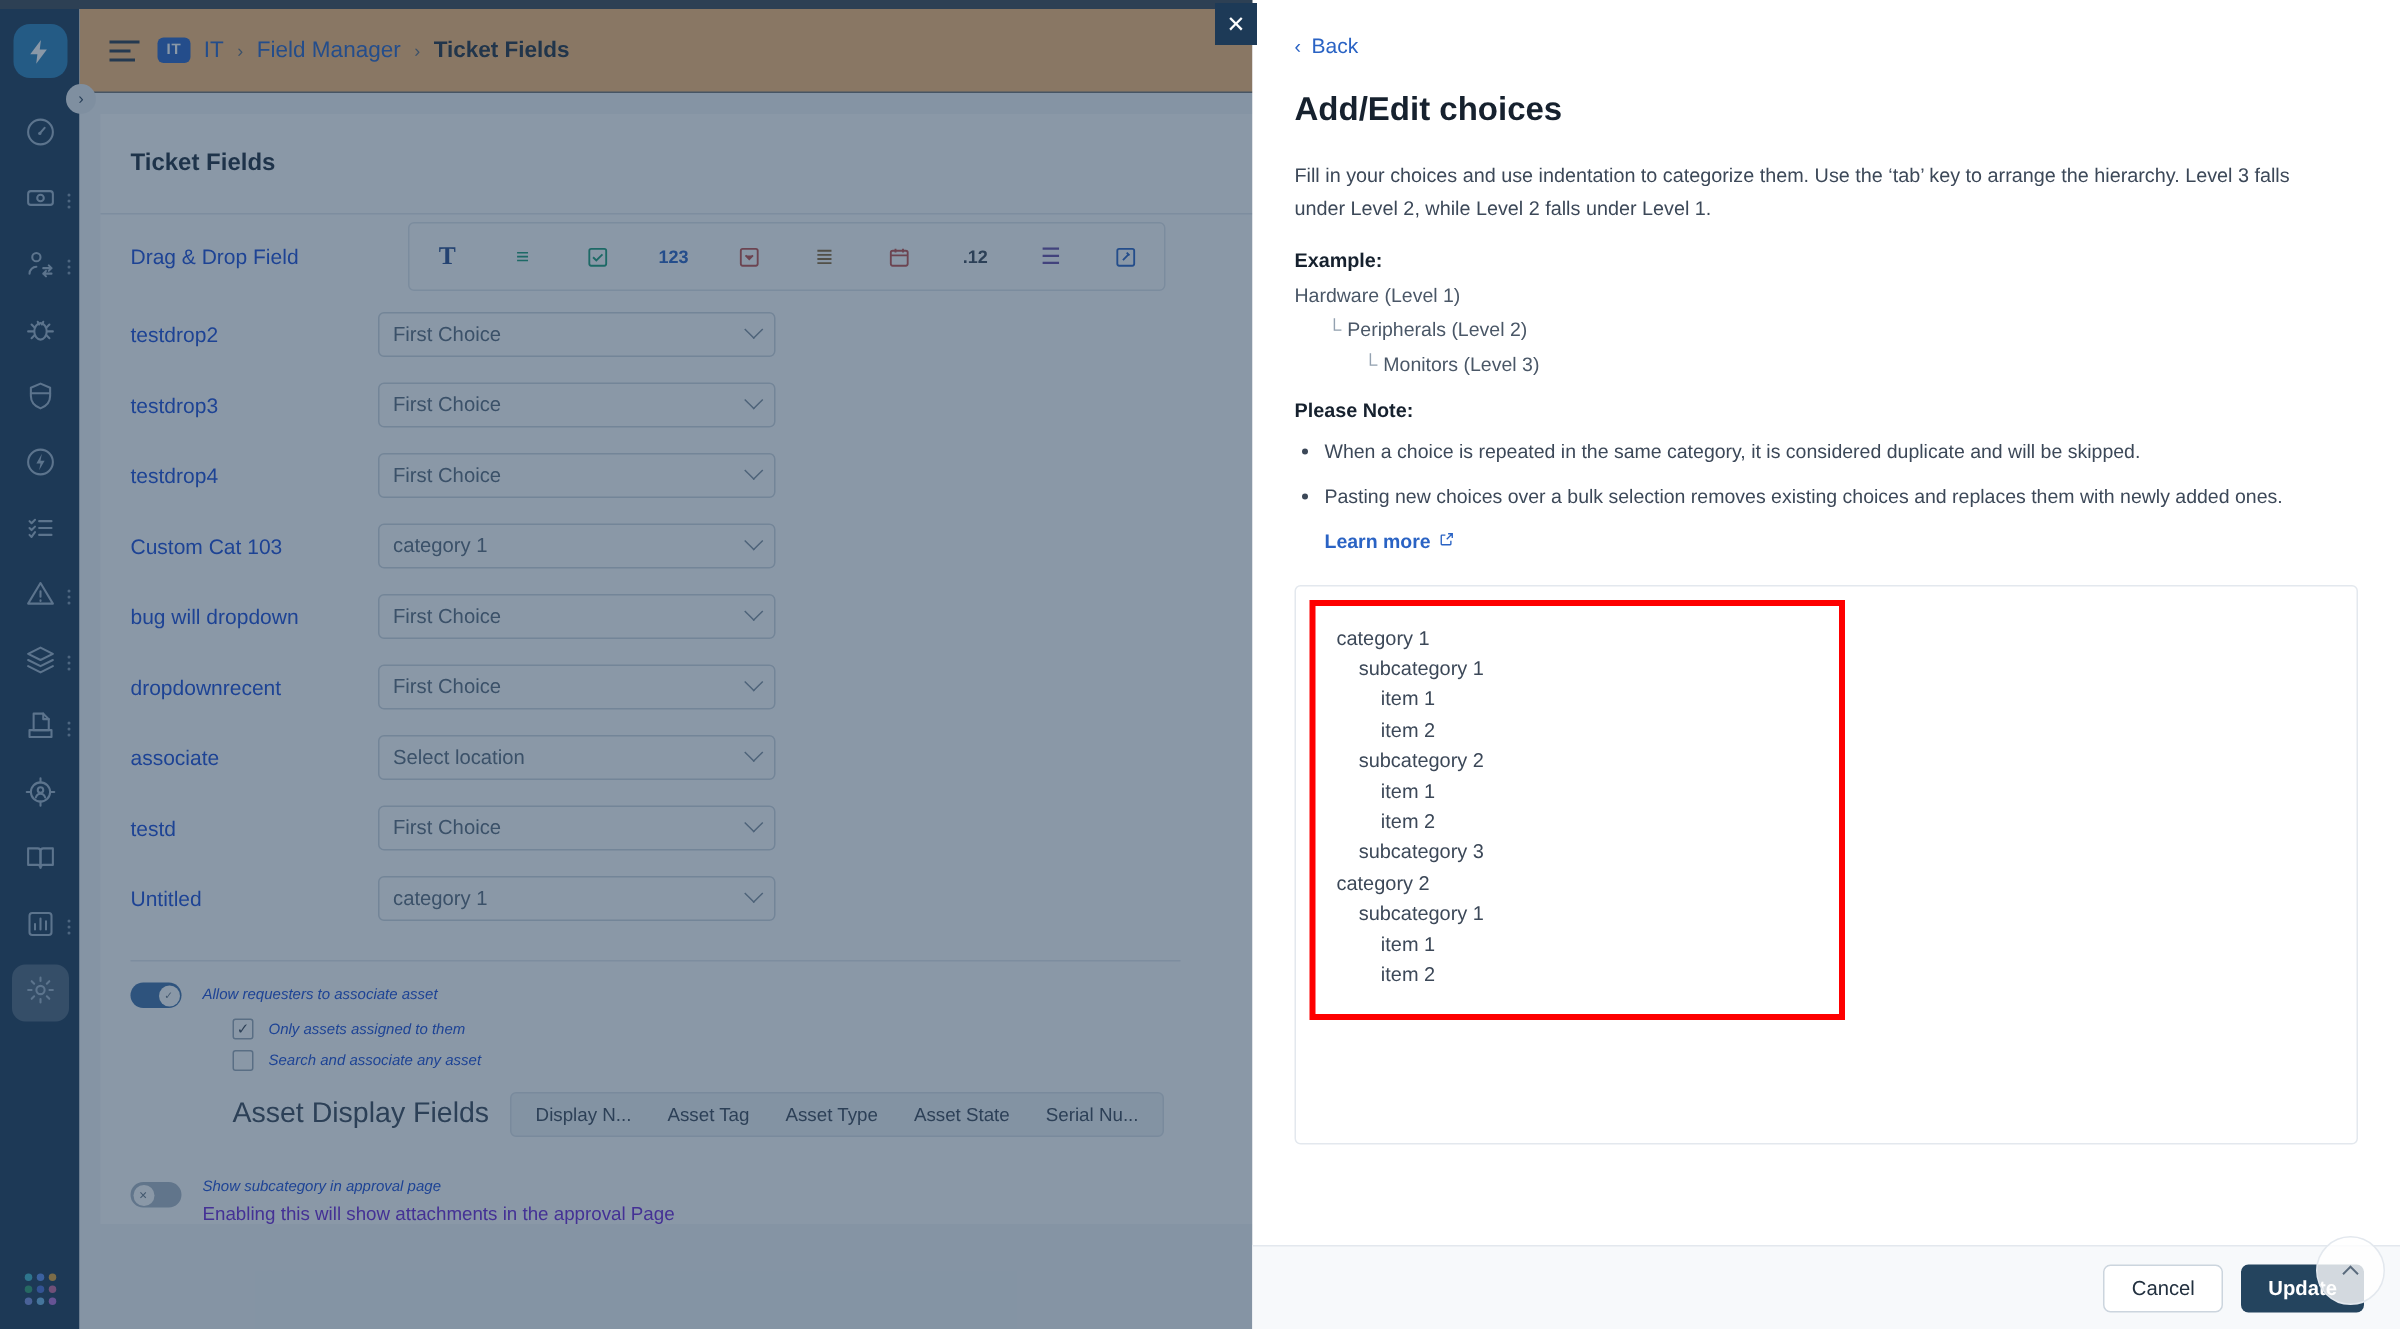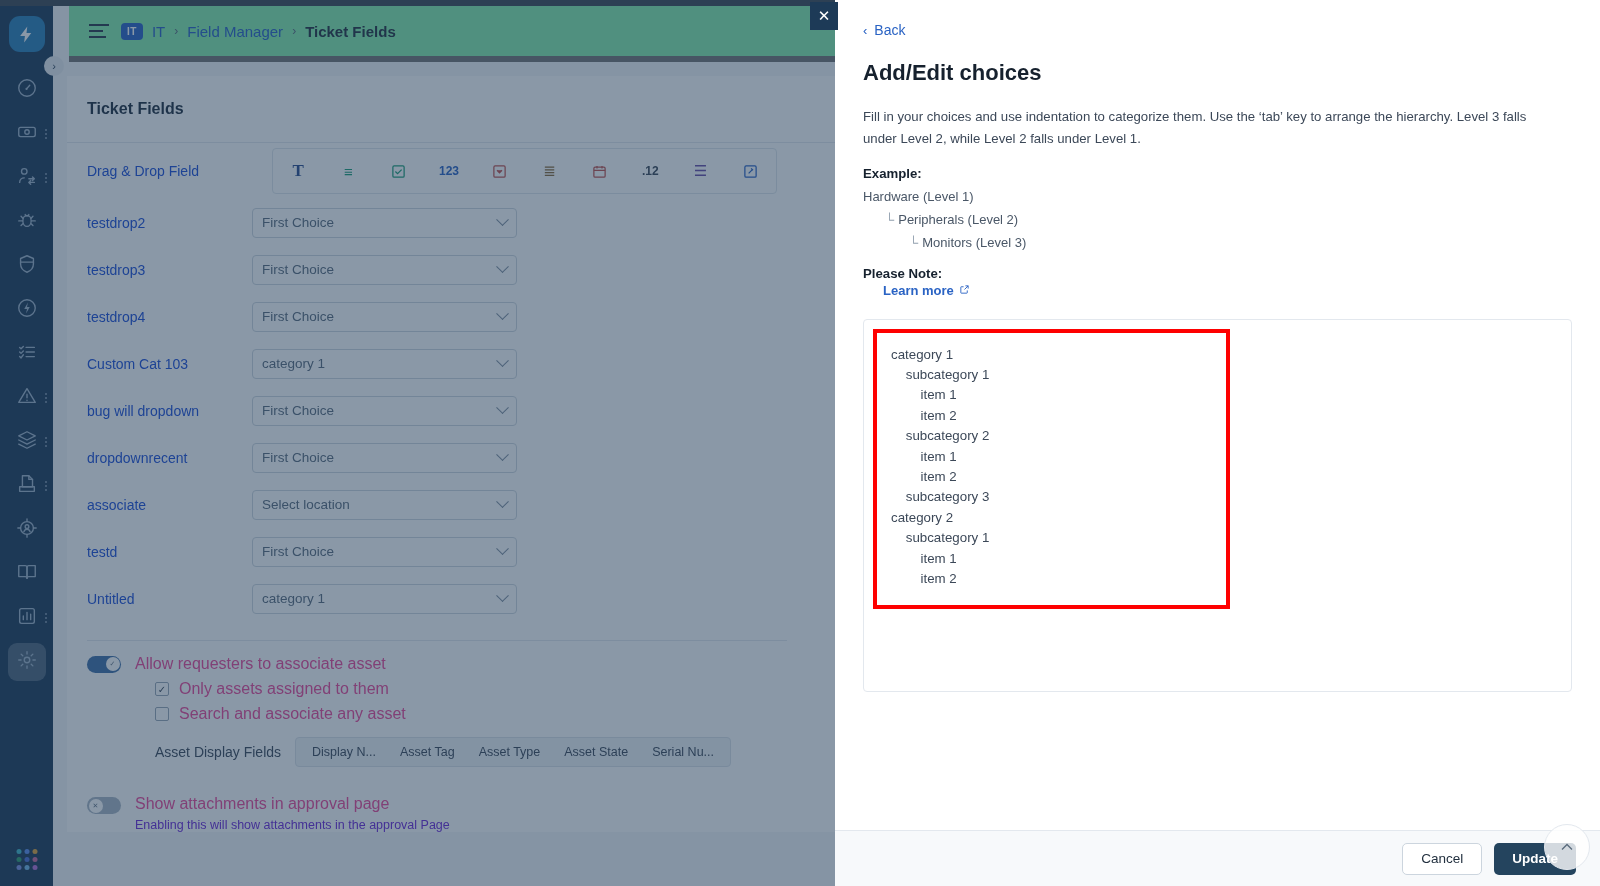--- a/index.html
+++ b/index.html
@@ -46,21 +46,21 @@
     font-size:11px; z-index:10;
   }
 
   
   .appbg {
     position:absolute; top:6px; left:53px; width:782px; height:880px;
     background:#f4f6f8; overflow:hidden;
   }
   .app-topbar {
     height:56px; display:flex; align-items:center; gap:12px; padding:0 20px;
-    background:#86efac; border-bottom:6px solid #737373;margin-left:16px;
+    background:#fdba74; border-bottom:1px solid #737373;
   }
   .hamburger { display:flex; flex-direction:column; gap:4px; width:20px; }
   .hamburger i { height:2px; background:#2b3a4a; display:block; }
   .hamburger i:nth-child(1){ width:20px; }
   .hamburger i:nth-child(2){ width:14px; }
   .hamburger i:nth-child(3){ width:17px; }
   .bc { display:flex; align-items:center; gap:9px; font-size:15px; }
   .bc-badge { background:#2a63c4; color:#fff; font-size:10px; font-weight:bold;
     padding:3px 6px; border-radius:4px; letter-spacing:.5px; }
   .bc a { color:#2a63c4; text-decoration:none; }
@@ -91,29 +91,29 @@
 
   .togglerow { display:flex; align-items:center; gap:14px; padding:14px 20px 0 20px; }
   .toggle { width:34px; height:17px; border-radius:9px; position:relative; flex:none; }
   .toggle.on { background:#3f6fa8; }
   .toggle.off { background:#aab7c4; }
   .toggle .knob { position:absolute; top:1.5px; width:14px; height:14px; border-radius:50%;
     background:#fff; display:flex; align-items:center; justify-content:center;
     font-size:7px; color:#6b7a8a; }
   .toggle.on .knob { right:1.5px; }
   .toggle.off .knob { left:1.5px; }
-  .trow-lbl { font-size:16px; color:#ec4899; }
+  .trow-lbl { font-size:10px; color:#1d4ed8;font-style:italic; }
   .sub-lbl { font-size:12.5px; color:#6d28d9; }
 
   .cbrow { display:flex; align-items:center; gap:10px; padding:7px 0 0 88px; }
   .cbox { width:14px; height:14px; border:1px solid #9aa8b6; border-radius:2px; background:#fff;
     display:flex; align-items:center; justify-content:center; font-size:10px; color:#3c4858; }
 
   .adf { display:flex; align-items:center; gap:14px; padding:14px 0 0 88px; }
-  .adf-lbl { font-size:14px; color:#3c4858; }
+  .adf-lbl { font-size:19px; color:#3c4858; }
   .adf-chips { display:flex; align-items:center; border:1px solid #dbe2e9; border-radius:4px;
     background:#f1f4f7; height:30px; padding:0 4px; }
   .chip { font-size:12.5px; color:#3c4858; padding:0 12px; }
 
   
   .dim {
     position:absolute; top:0; left:0; width:835px; height:886px;
     background:rgba(30,58,87,0.52); z-index:20;
   }
 
@@ -484,21 +484,21 @@
             <span class="chip">Asset State</span>
             <span class="chip">Serial Nu...</span>
           </div>
       </div>
 
       <div class="togglerow" style="padding-top:28px; align-items:flex-start">
         <div class="toggle off" style="margin-top:2px">
             <span class="knob">✕</span>
           </div>
         <div>
-          <div class="trow-lbl">Show attachments in approval page</div>
+          <div class="trow-lbl">Show subcategory in approval page</div>
           <div class="sub-lbl" style="margin-top:5px">Enabling this will show attachments in the approval Page</div>
         </div>
       </div>
     </div>
   </div>
 
   <div class="dim"></div>
 
   <div class="closebtn">✕</div>
 
@@ -514,20 +514,24 @@
       <div class="desc">Fill in your choices and use indentation to categorize them. Use the ‘tab’ key to arrange the hierarchy. Level 3 falls under Level 2, while Level 2 falls under Level 1.</div>
 
       <div class="bold-lbl">Example:</div>
       <div id="ex-lines">
           <div class="ex-line"><span>Hardware (Level 1)</span></div>
           <div class="ex-line ex-l2"><span class="elbow">└</span><span>Peripherals (Level 2)</span></div>
           <div class="ex-line ex-l3"><span class="elbow">└</span><span>Monitors (Level 3)</span></div>
         </div>
 
       <div class="bold-lbl">Please Note:</div>
+      <ul class="notes" id="notes">
+          <li>When a choice is repeated in the same category, it is considered duplicate and will be skipped.</li>
+          <li>Pasting new choices over a bulk selection removes existing choices and replaces them with newly added ones.</li>
+        </ul>
       <div style="margin-left:20px">
         <span class="learn">
           <span>Learn more</span>
           <span>
             <svg width="11" height="11" viewBox="0 0 24 24" fill="none" stroke="#2a63c4" stroke-width="2">
               <path d="M14 4h6v6M20 4l-8 8M18 14v5a1 1 0 01-1 1H5a1 1 0 01-1-1V7a1 1 0 011-1h5"></path>
             </svg>
           </span>
         </span>
       </div>

